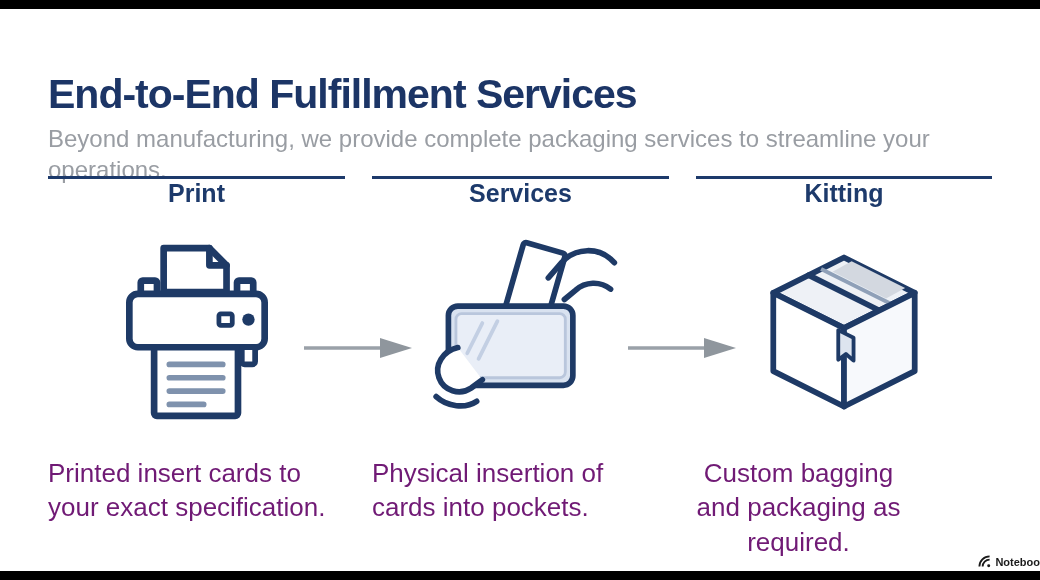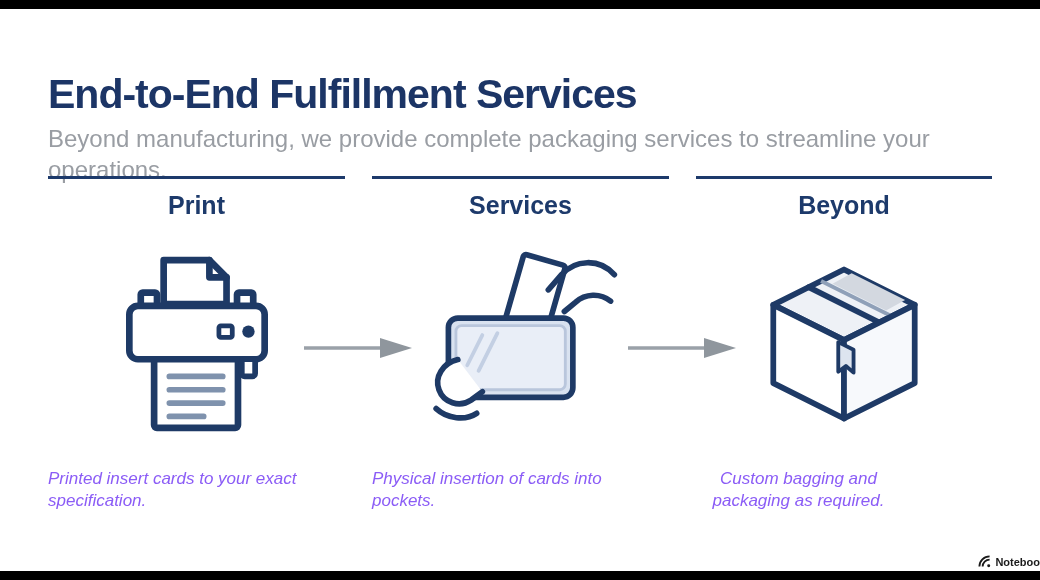--- a/index.html
+++ b/index.html
@@ -51,37 +51,36 @@
     top: 176px;
     width: 944px;
     display: grid;
     grid-template-columns: 297px 297px 296px;
     column-gap: 27px;
   }
   .svc-col {
     border-top: 3px solid #1d3a6b;
   }
   .svc-title {
-    margin-top: 12px;
+    margin-top: 0;
     text-align: center;
     font-size: 25px;
     font-weight: 700;
     color: #1d3a6b;
   }
   .svc-icon-wrap {
     height: 248px;
     display: flex;
     align-items: center;
     justify-content: center;
   }
   .svc-desc {
-    font-size: 17px;
+    font-size: 26px;
     line-height: 1.32;
-    color: #8b5cf6;
-    font-style: italic;
+    color: #701a75;
   }
   .svc-col:nth-child(1) .svc-desc { max-width: 282px; }
   .svc-col:nth-child(2) .svc-desc { max-width: 272px; }
   .svc-col:nth-child(3) .svc-desc { max-width: 205px; text-align: center; }
 
   .flow-arrow {
     position: absolute;
     top: 335px;
   }
   .flow-arrow.a1 { left: 302px; }
@@ -166,21 +165,21 @@
           </g>
 
           <path d="M38 116 C22 120 13 134 18 148 C23 162 40 167 52 159 L64 150" fill="#ffffff" stroke="#1e3a66" stroke-width="6" stroke-linejoin="round" stroke-linecap="round"></path>
           <path d="M15 168 C27 179 46 181 58 173" fill="none" stroke="#1e3a66" stroke-width="6" stroke-linecap="round"></path>
         </svg>
       </div>
       <div class="svc-desc">Physical insertion of cards into pockets.</div>
     </div>
 
     <div class="svc-col">
-      <div class="svc-title">Beyond</div>
+      <div class="svc-title">Kitting</div>
       <div class="svc-icon-wrap">
         <svg width="172" height="172" viewBox="0 0 180 180">
 
           <polygon points="90,12 164,49 90,86 16,49" fill="#eef1f6" stroke="#1e3a66" stroke-width="6" stroke-linejoin="round"></polygon>
           <polygon points="98,16 154,44 134,55 78,27" fill="#d3d8e0"></polygon>
           <line x1="66" y1="24" x2="140" y2="61" stroke="#8fa0b8" stroke-width="4"></line>
           <line x1="53" y1="30.5" x2="127" y2="67.5" stroke="#1e3a66" stroke-width="6" stroke-linecap="round"></line>
 
           <polygon points="16,49 90,86 90,168 16,131" fill="#ffffff" stroke="#1e3a66" stroke-width="6" stroke-linejoin="round"></polygon>
           <polygon points="90,86 164,49 164,131 90,168" fill="#f7f9fc" stroke="#1e3a66" stroke-width="6" stroke-linejoin="round"></polygon>

